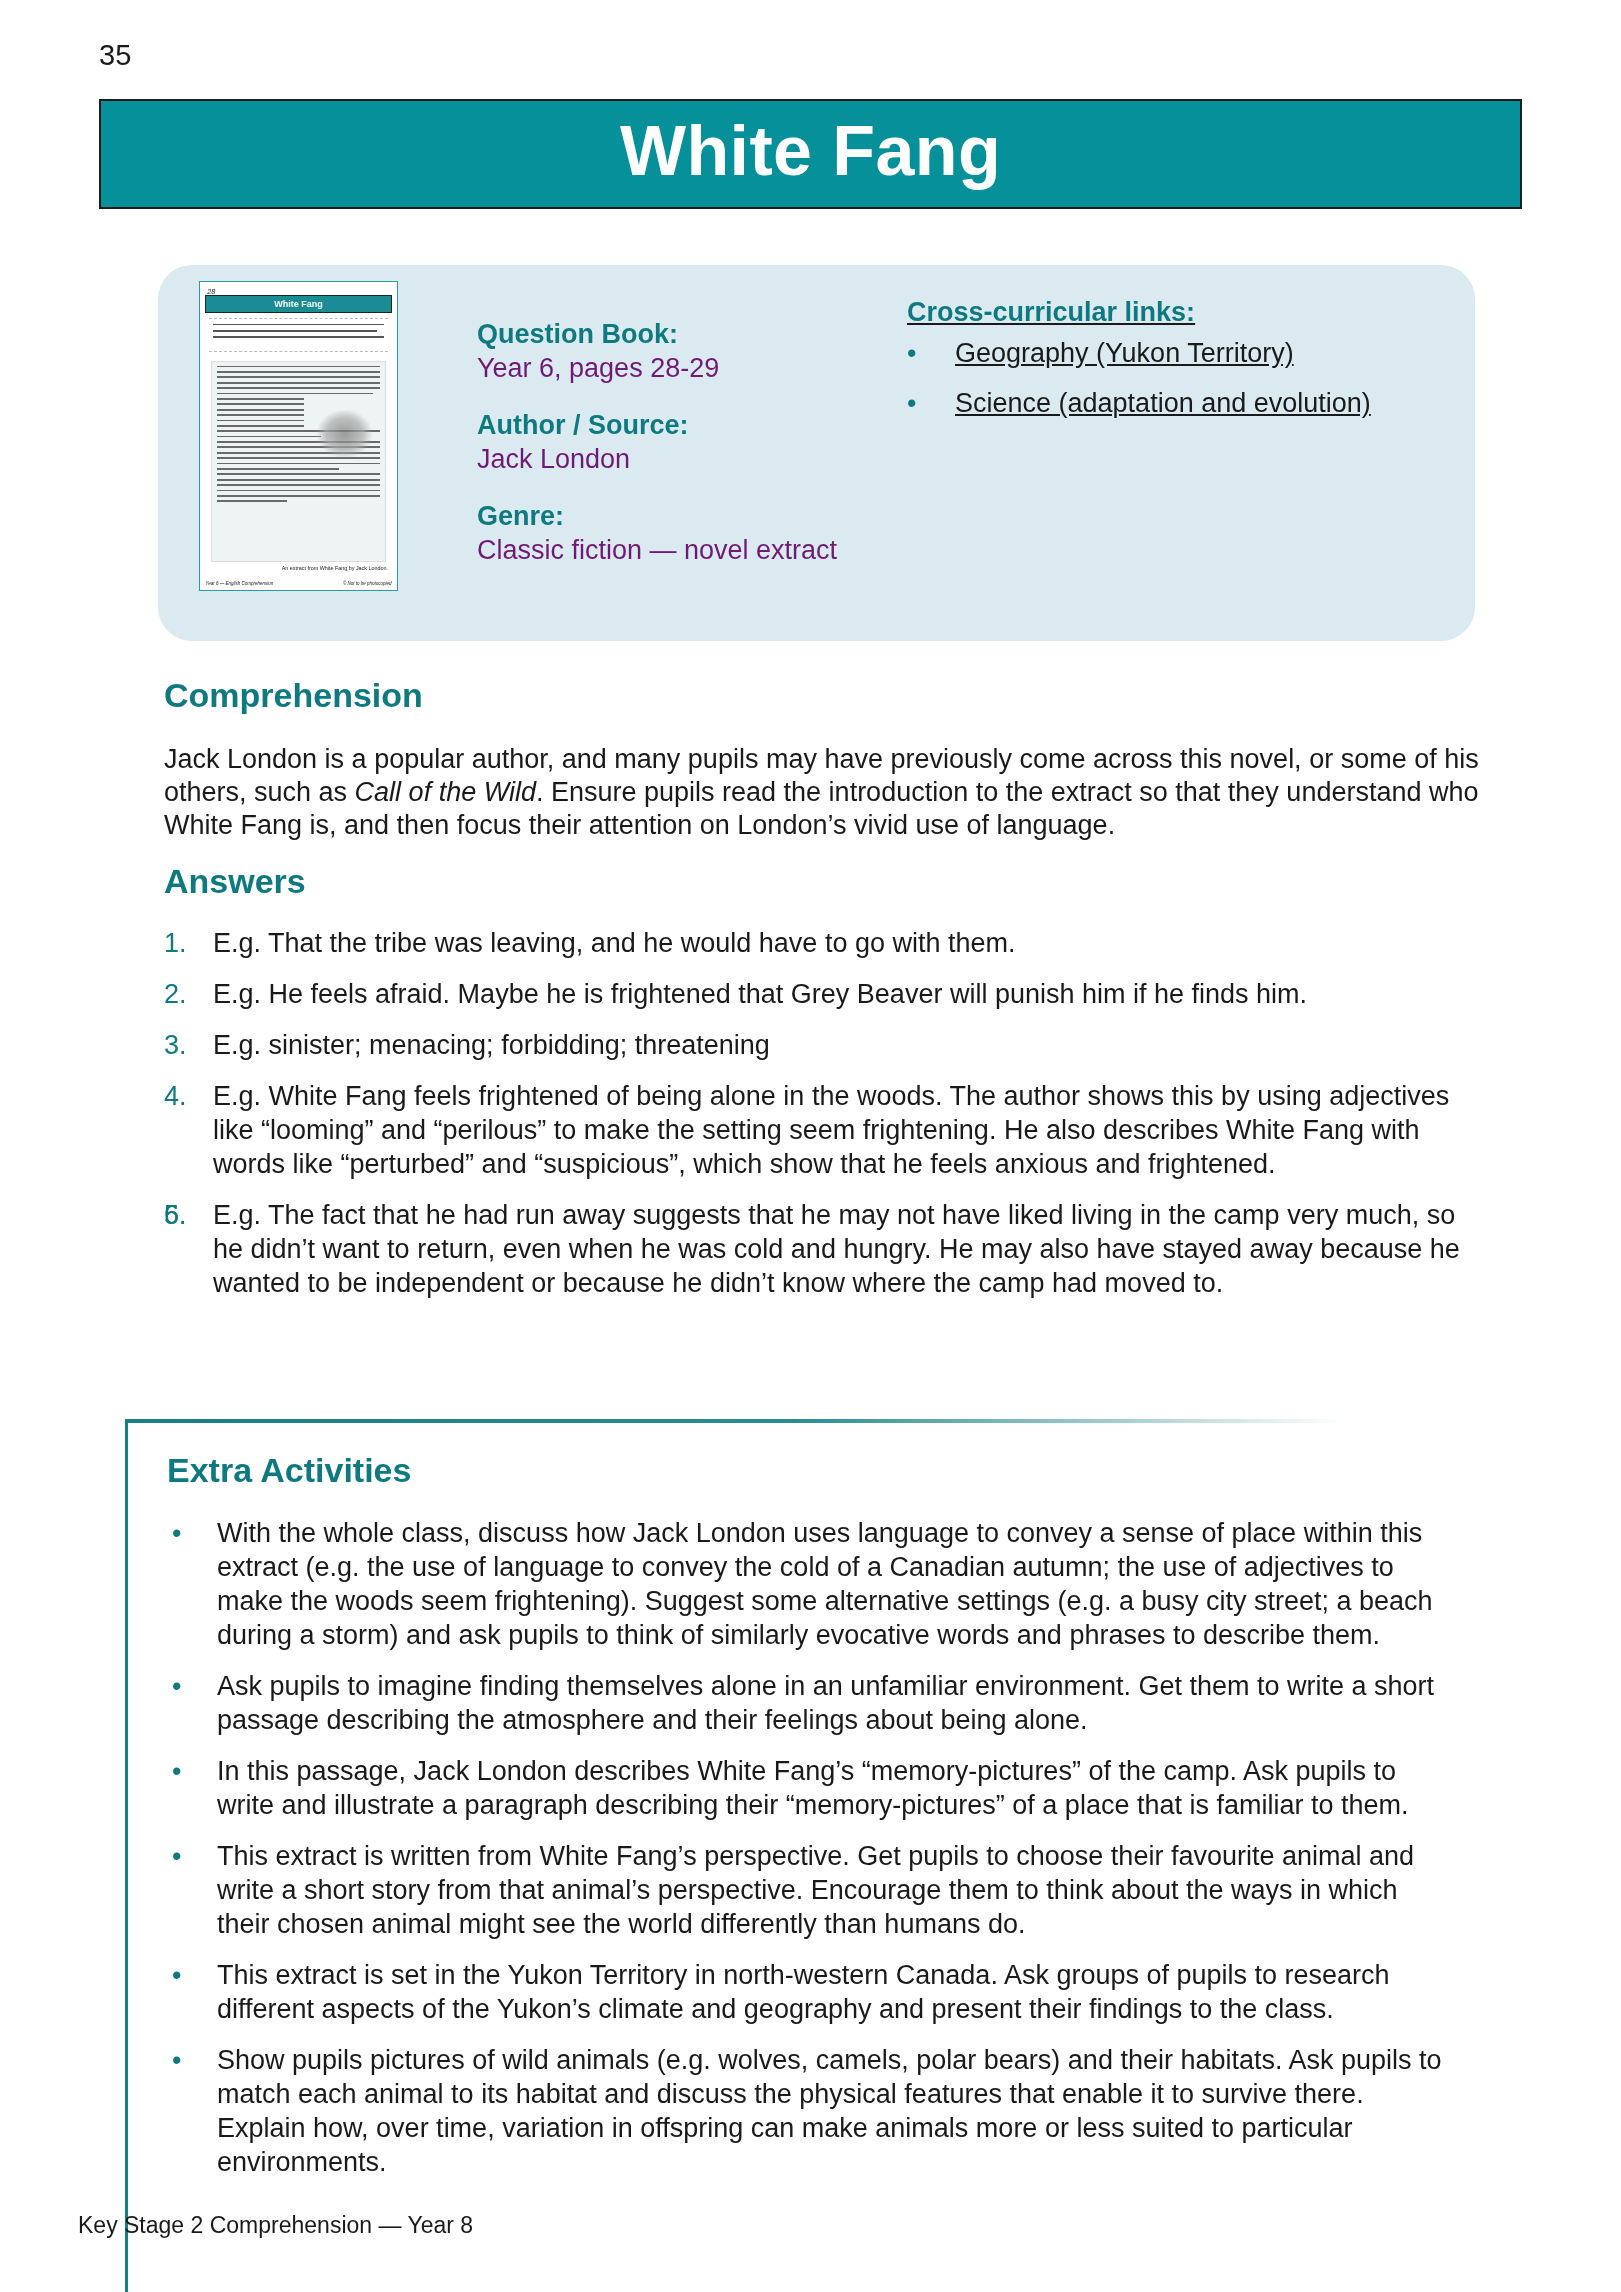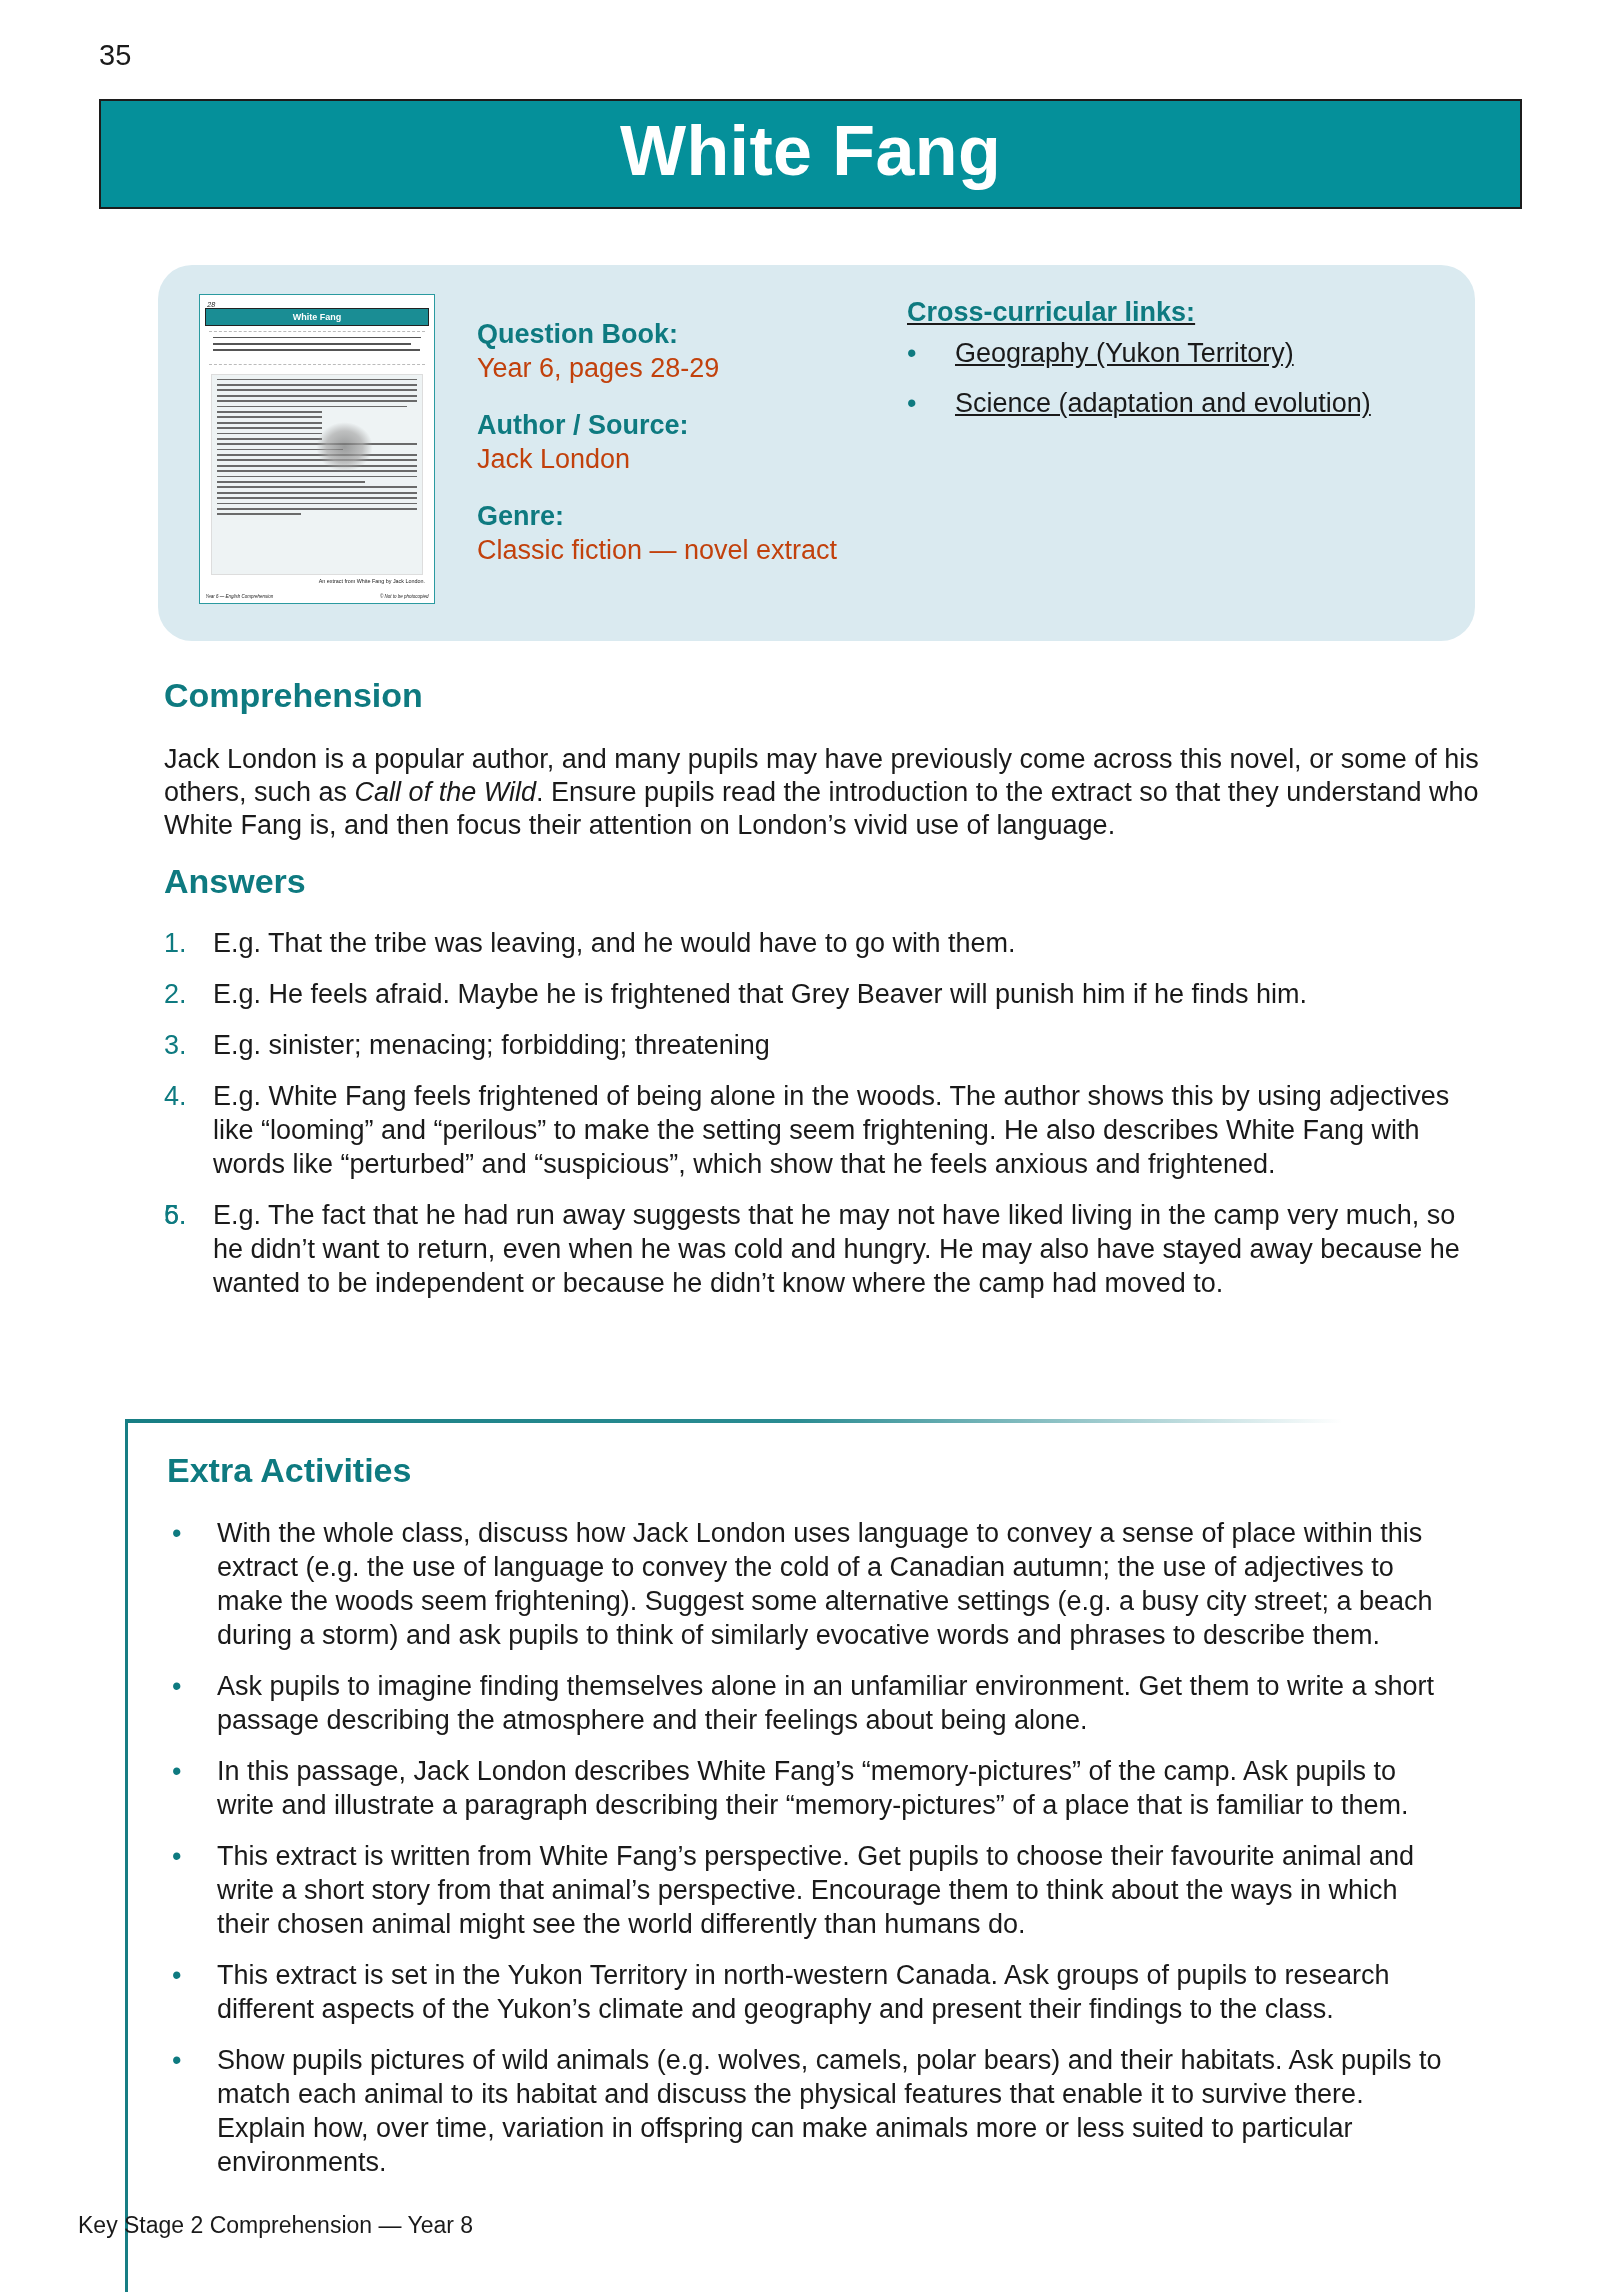--- a/index.html
+++ b/index.html
@@ -23,21 +23,21 @@
   .title-bar h1 {
     margin: 0; color: #ffffff; font-size: 70px; font-weight: bold;
     letter-spacing: 0.4px; padding-bottom: 5.4px;
   }
 
   .info-box {
     left: 158px; top: 265px; width: 1317px; height: 376px;
     background: #daeaf0; border-radius: 34px;
   }
   .thumb {
-    position: absolute; left: 41px; top: 29px; width: 236px; height: 310px;
+    position: absolute; left: 41px; top: 16px; width: 199px; height: 310px;
     background: #ffffff; border: 1.8px solid #2a9aa0; box-sizing: border-box;
     overflow: hidden;
   }
   .thumb .t-page { position: absolute; left: 7.2px; top: 5.4px; font-size: 7.2px; font-style: italic; }
   .thumb .t-title {
     position: absolute; left: 5.4px; right: 5.4px; top: 12.5px; height: 16px;
     background: #1a8d94; border: 0.9px solid #222; color: #fff; font-size: 9px; font-weight: bold;
     text-align: center; line-height: 16px;
   }
   .thumb .t-intro {
@@ -56,21 +56,21 @@
     position: absolute; left: 116px; top: 127px; width: 57px; height: 50px;
     background: radial-gradient(ellipse at center, #777 0%, #aaa 45%, transparent 70%);
     opacity: 0.7;
   }
   .thumb .t-source { position: absolute; right: 9px; top: 283px; font-size: 5.4px; }
   .thumb .t-footer-l { position: absolute; left: 5.4px; bottom: 3.6px; font-size: 4.5px; font-style: italic; }
   .thumb .t-footer-r { position: absolute; right: 5.4px; bottom: 3.6px; font-size: 4.5px; font-style: italic; }
 
   .info-col { position: absolute; font-size: 27px; line-height: 34px; }
   .info-col .label { color: #0e7a80; font-weight: bold; font-size: 27px; line-height: 34px; }
-  .info-col .value { color: #c2410c; margin-bottom: 23px; }
+  .info-col .value { color: #701a75; margin-bottom: 23px; }
   .info-left { left: 319px; top: 52px; }
   .info-right { left: 749px; top: 30px; text-decoration: underline; }
   .info-right ul { list-style: none; margin: 0; padding: 0; }
   .info-right li { position: relative; padding-left: 48px; margin-top: 16px; line-height: 34px; }
   .info-right li .bullet { position: absolute; left: 0; top: 0; color: #0e7a80; }
 
   .section-heading {
     color: #0e7a80; font-weight: bold; font-size: 34px; margin: 0;
   }
   .intro-heading { left: 164px; top: 676px; }

